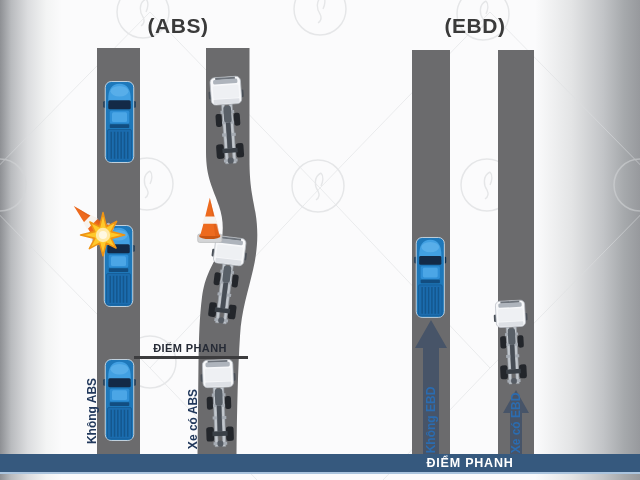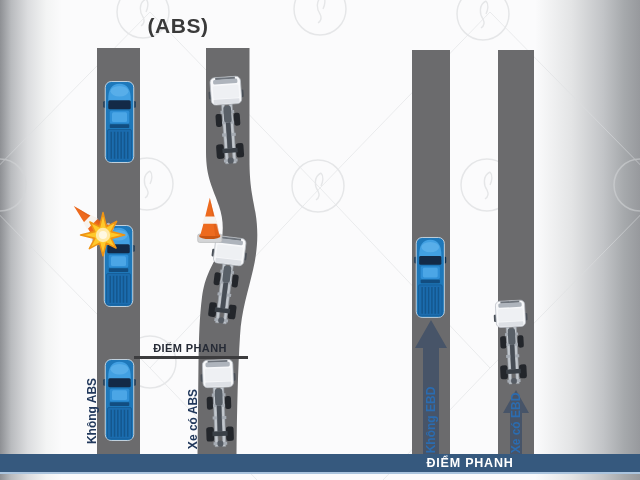--- a/index.html
+++ b/index.html
@@ -160,20 +160,21 @@
 
     <use href="#whiteTruck" transform="translate(512,343) rotate(-3) scale(0.73) translate(-23,-60)"></use>
 
     <use href="#cone" transform="translate(92,222) rotate(-46) translate(-17,-27) scale(0.93)"></use>
     <use href="#cone" transform="translate(194,195) scale(0.93)"></use>
 
     <use href="#burst" transform="translate(79,211) scale(0.8)"></use>
   </svg>
 
   <div id="title-abs" class="abs-pos title">(ABS)</div>
+  <div id="title-ebd" class="abs-pos title">(EBD)</div>
 
   <div id="brake-label-abs" class="abs-pos">ĐIỂM PHANH</div>
   <div id="brake-line-abs" class="abs-pos"></div>
 
   <div id="label-khong-abs" class="abs-pos vlabel navy">Không ABS</div>
   <div id="label-xe-co-abs" class="abs-pos vlabel navy">Xe có ABS</div>
   <div id="label-khong-ebd" class="abs-pos vlabel blue">Không EBD</div>
   <div id="label-xe-co-ebd" class="abs-pos vlabel blue">Xe có EBD</div>
 
   <div id="bottom-bar" class="abs-pos"></div>

